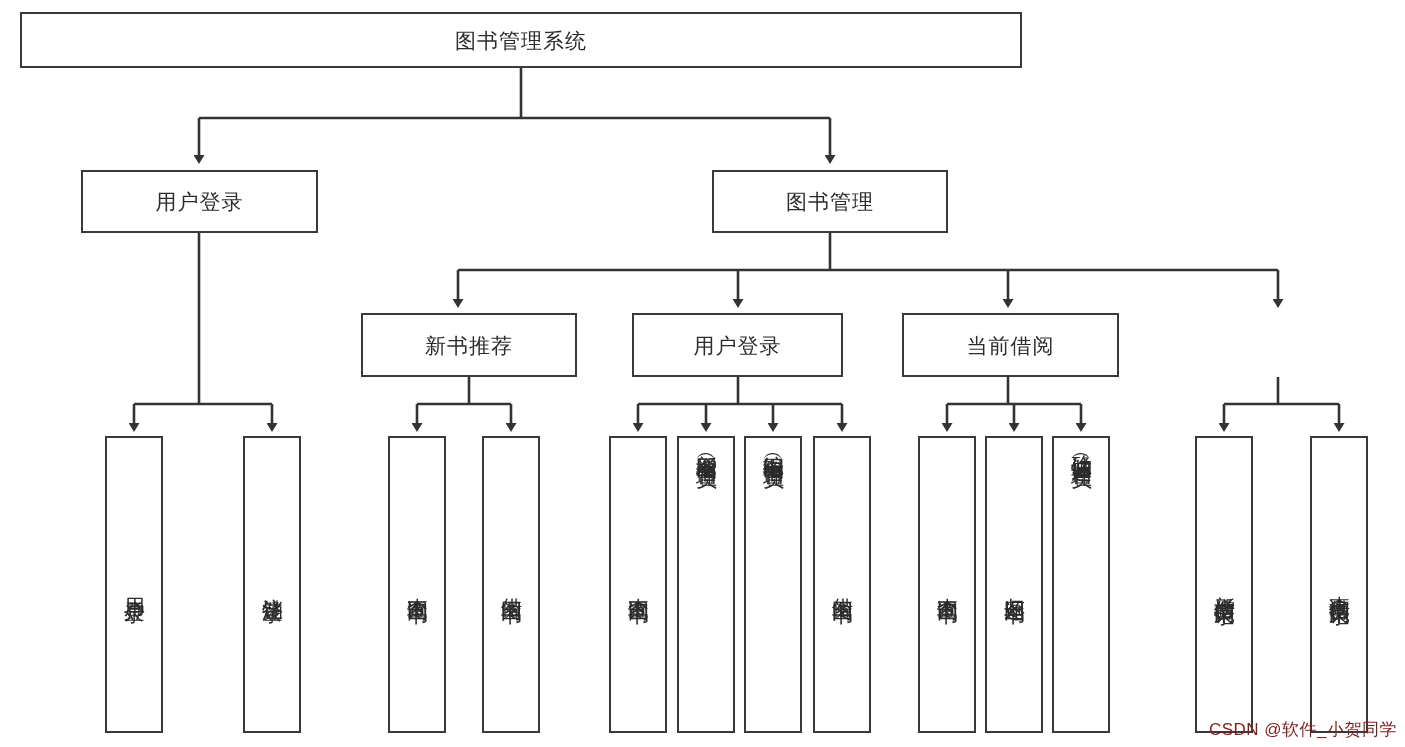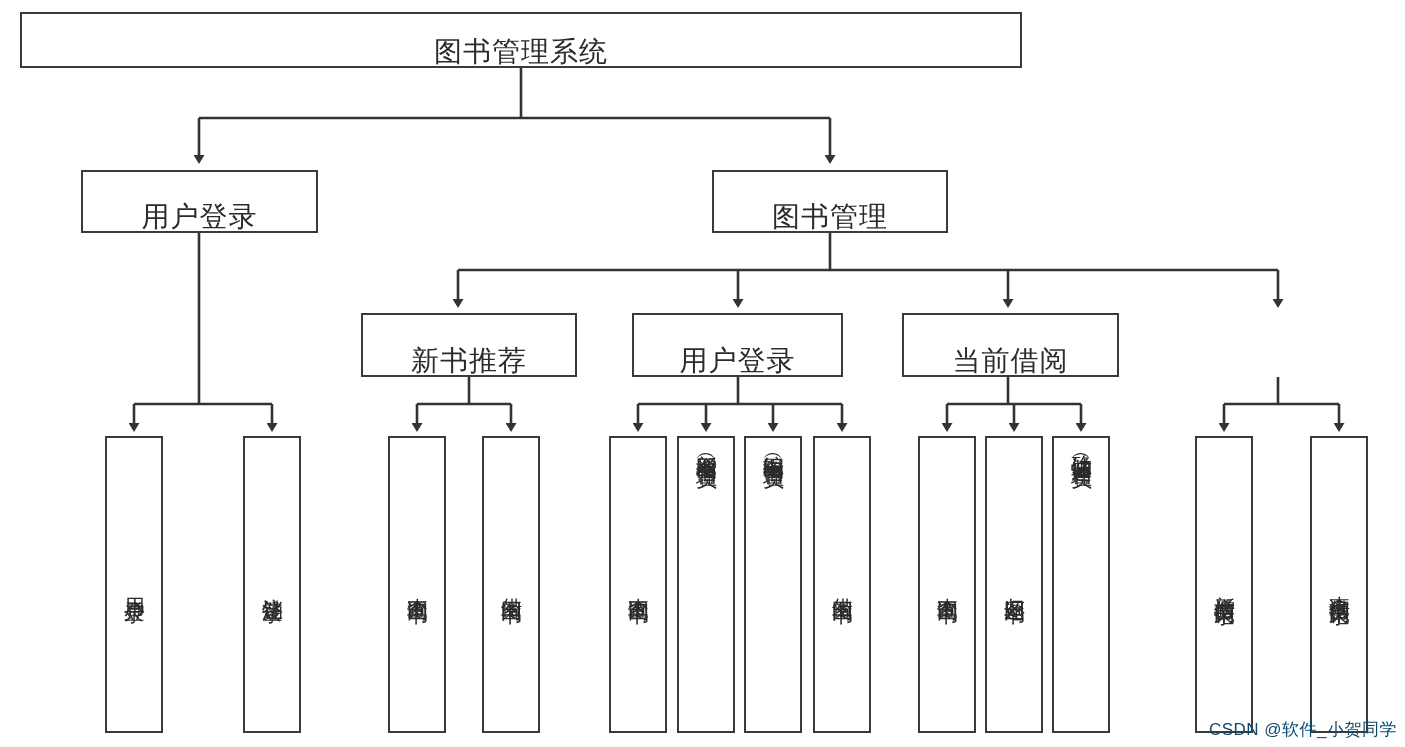--- a/index.html
+++ b/index.html
@@ -29,23 +29,22 @@
     position: absolute;
     box-sizing: border-box;
     background: #ffffff;
     border: 2px solid #3a3a3a;
     display: flex;
     align-items: center;
     justify-content: center;
     color: #2b2b2b;
   }
   .node.h {
-    font-size: 28px;
+    font-size: 21px;
     letter-spacing: 1px;
-    align-items: flex-end;
   }
   .node.h .label {
     white-space: nowrap;
     line-height: 1;
   }
   .node.v {
     align-items: center;
     justify-content: center;
     font-size: 21px;
   }
@@ -55,21 +54,21 @@
     line-height: 1.18;
     letter-spacing: 2px;
     white-space: nowrap;
     text-align: center;
   }
   #watermark {
     position: absolute;
     right: 8px;
     bottom: 6px;
     font-size: 17px;
-    color: #0c4a6e;
+    color: #7f1d1d;
     white-space: nowrap;
     letter-spacing: 0.5px;
   }
 </style>
 </head>
 <body>
 
 <div id="canvas">
 
   <svg id="edges" viewBox="0 0 1405 747" xmlns="http://www.w3.org/2000/svg">

